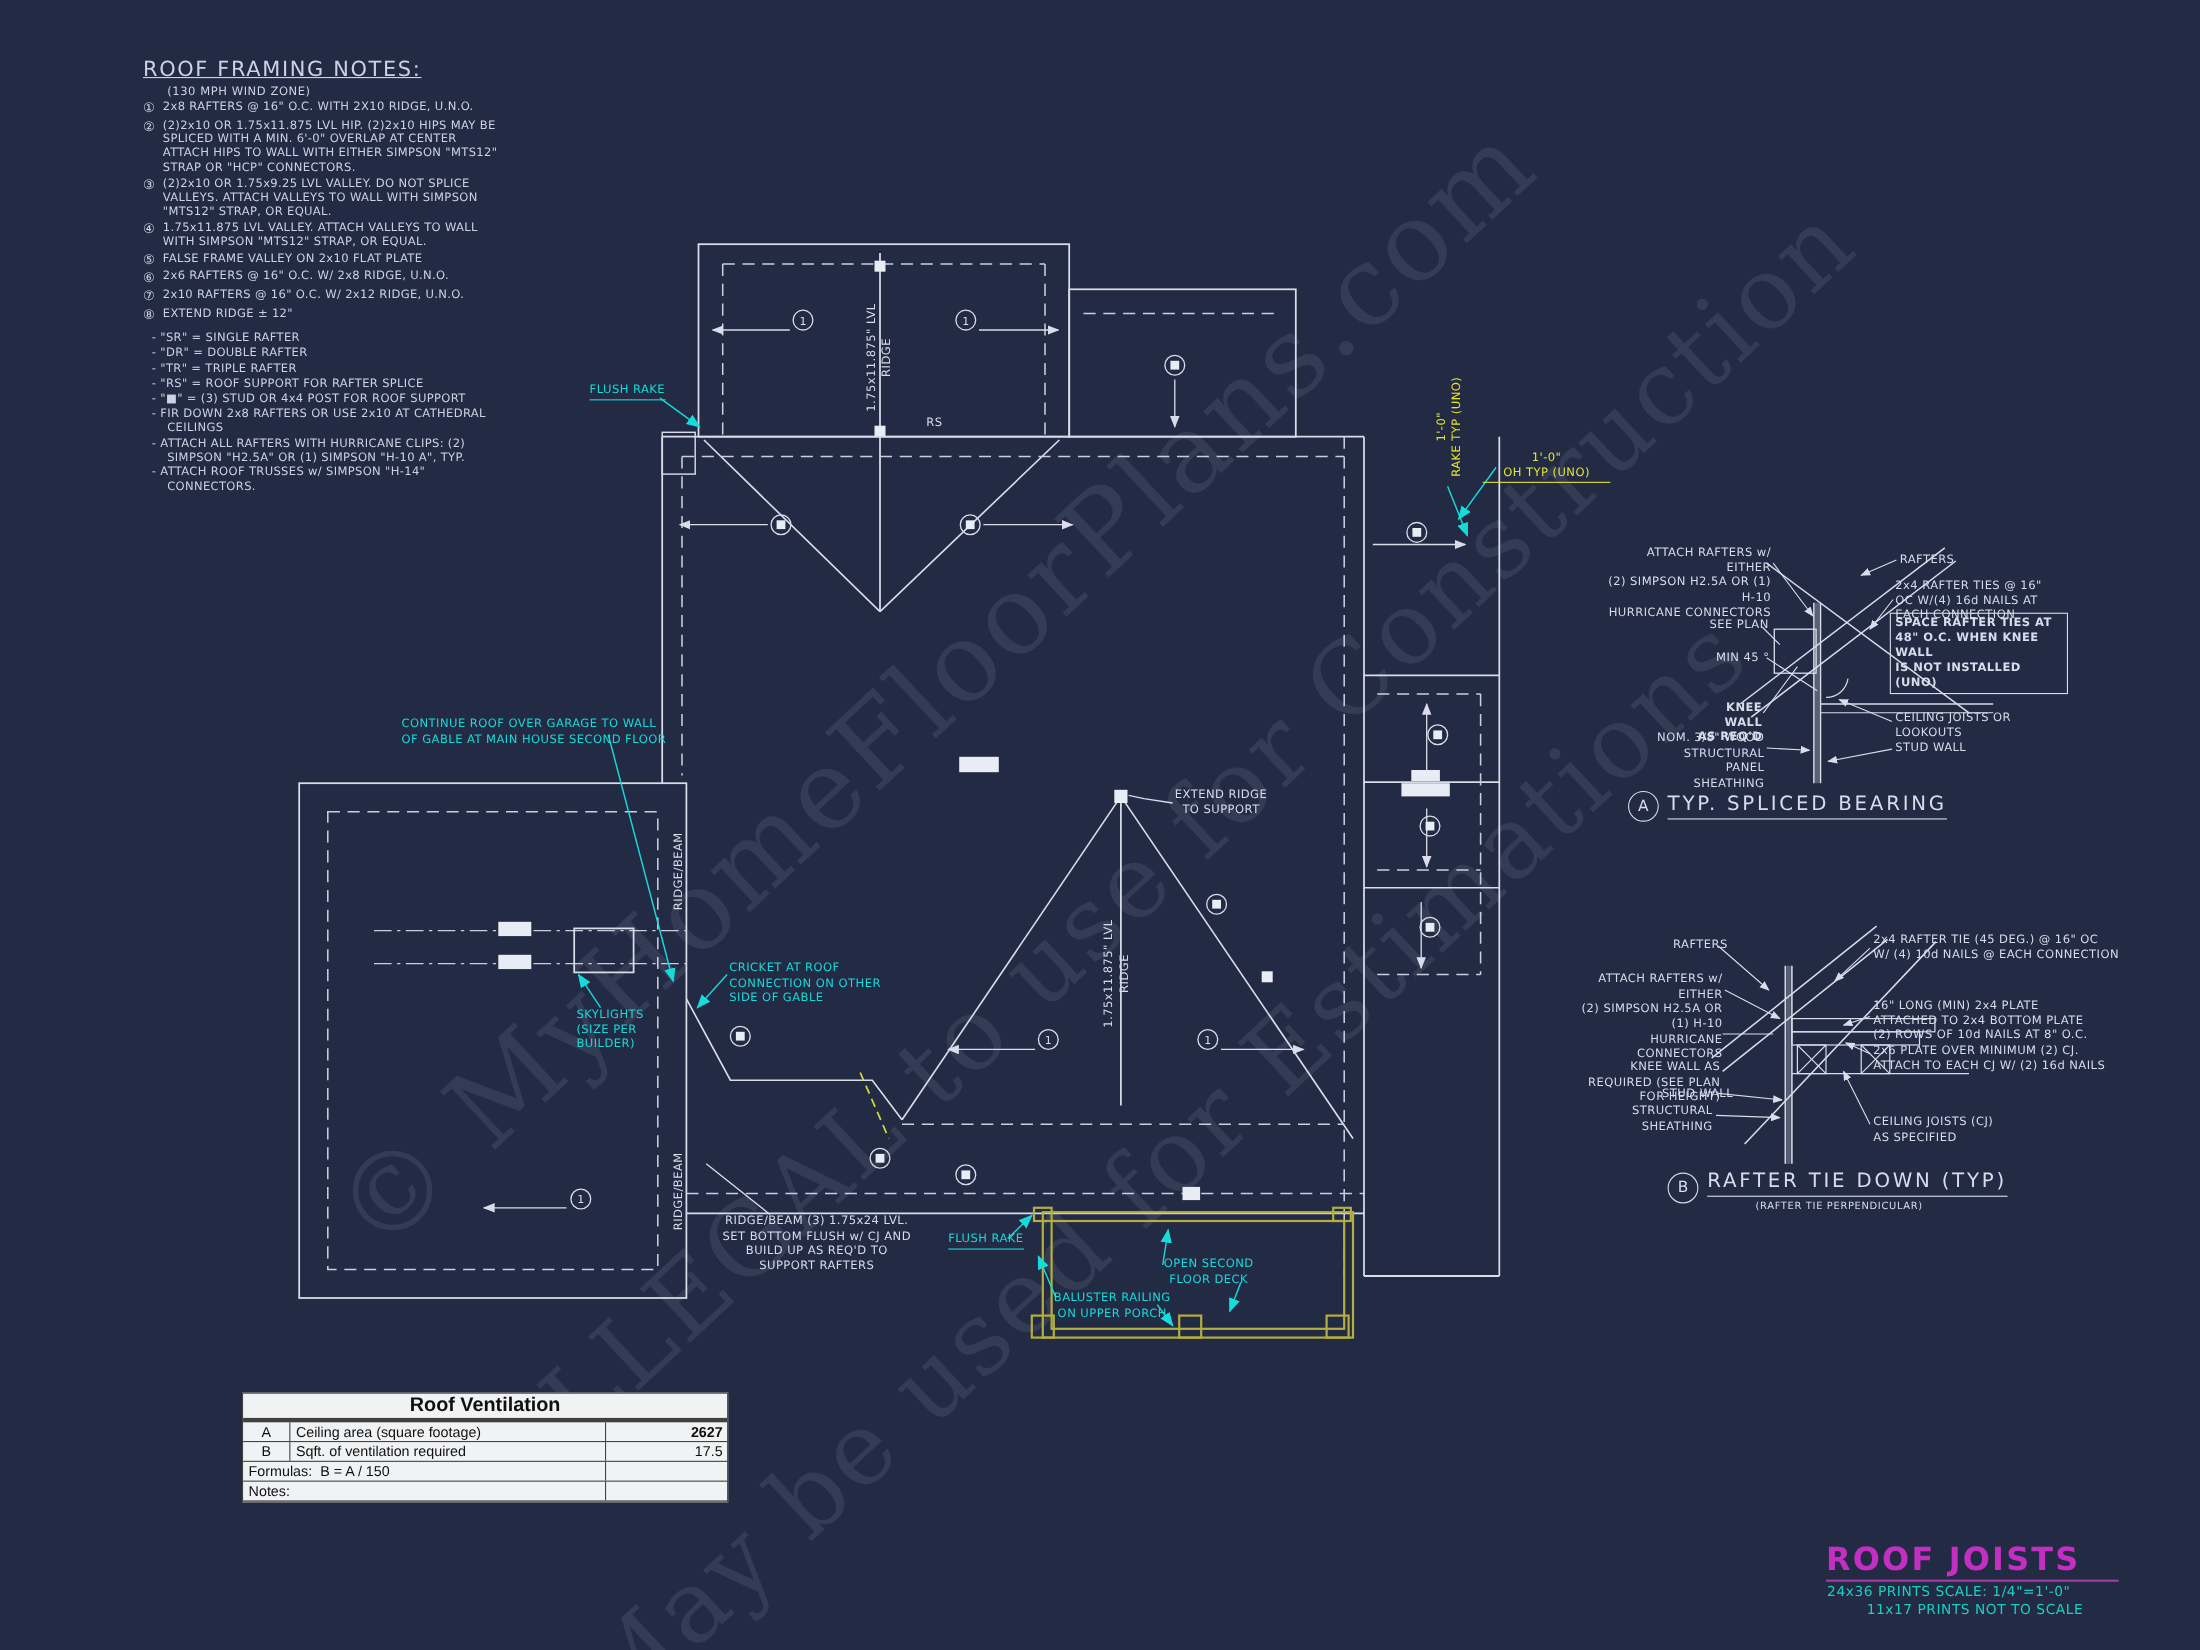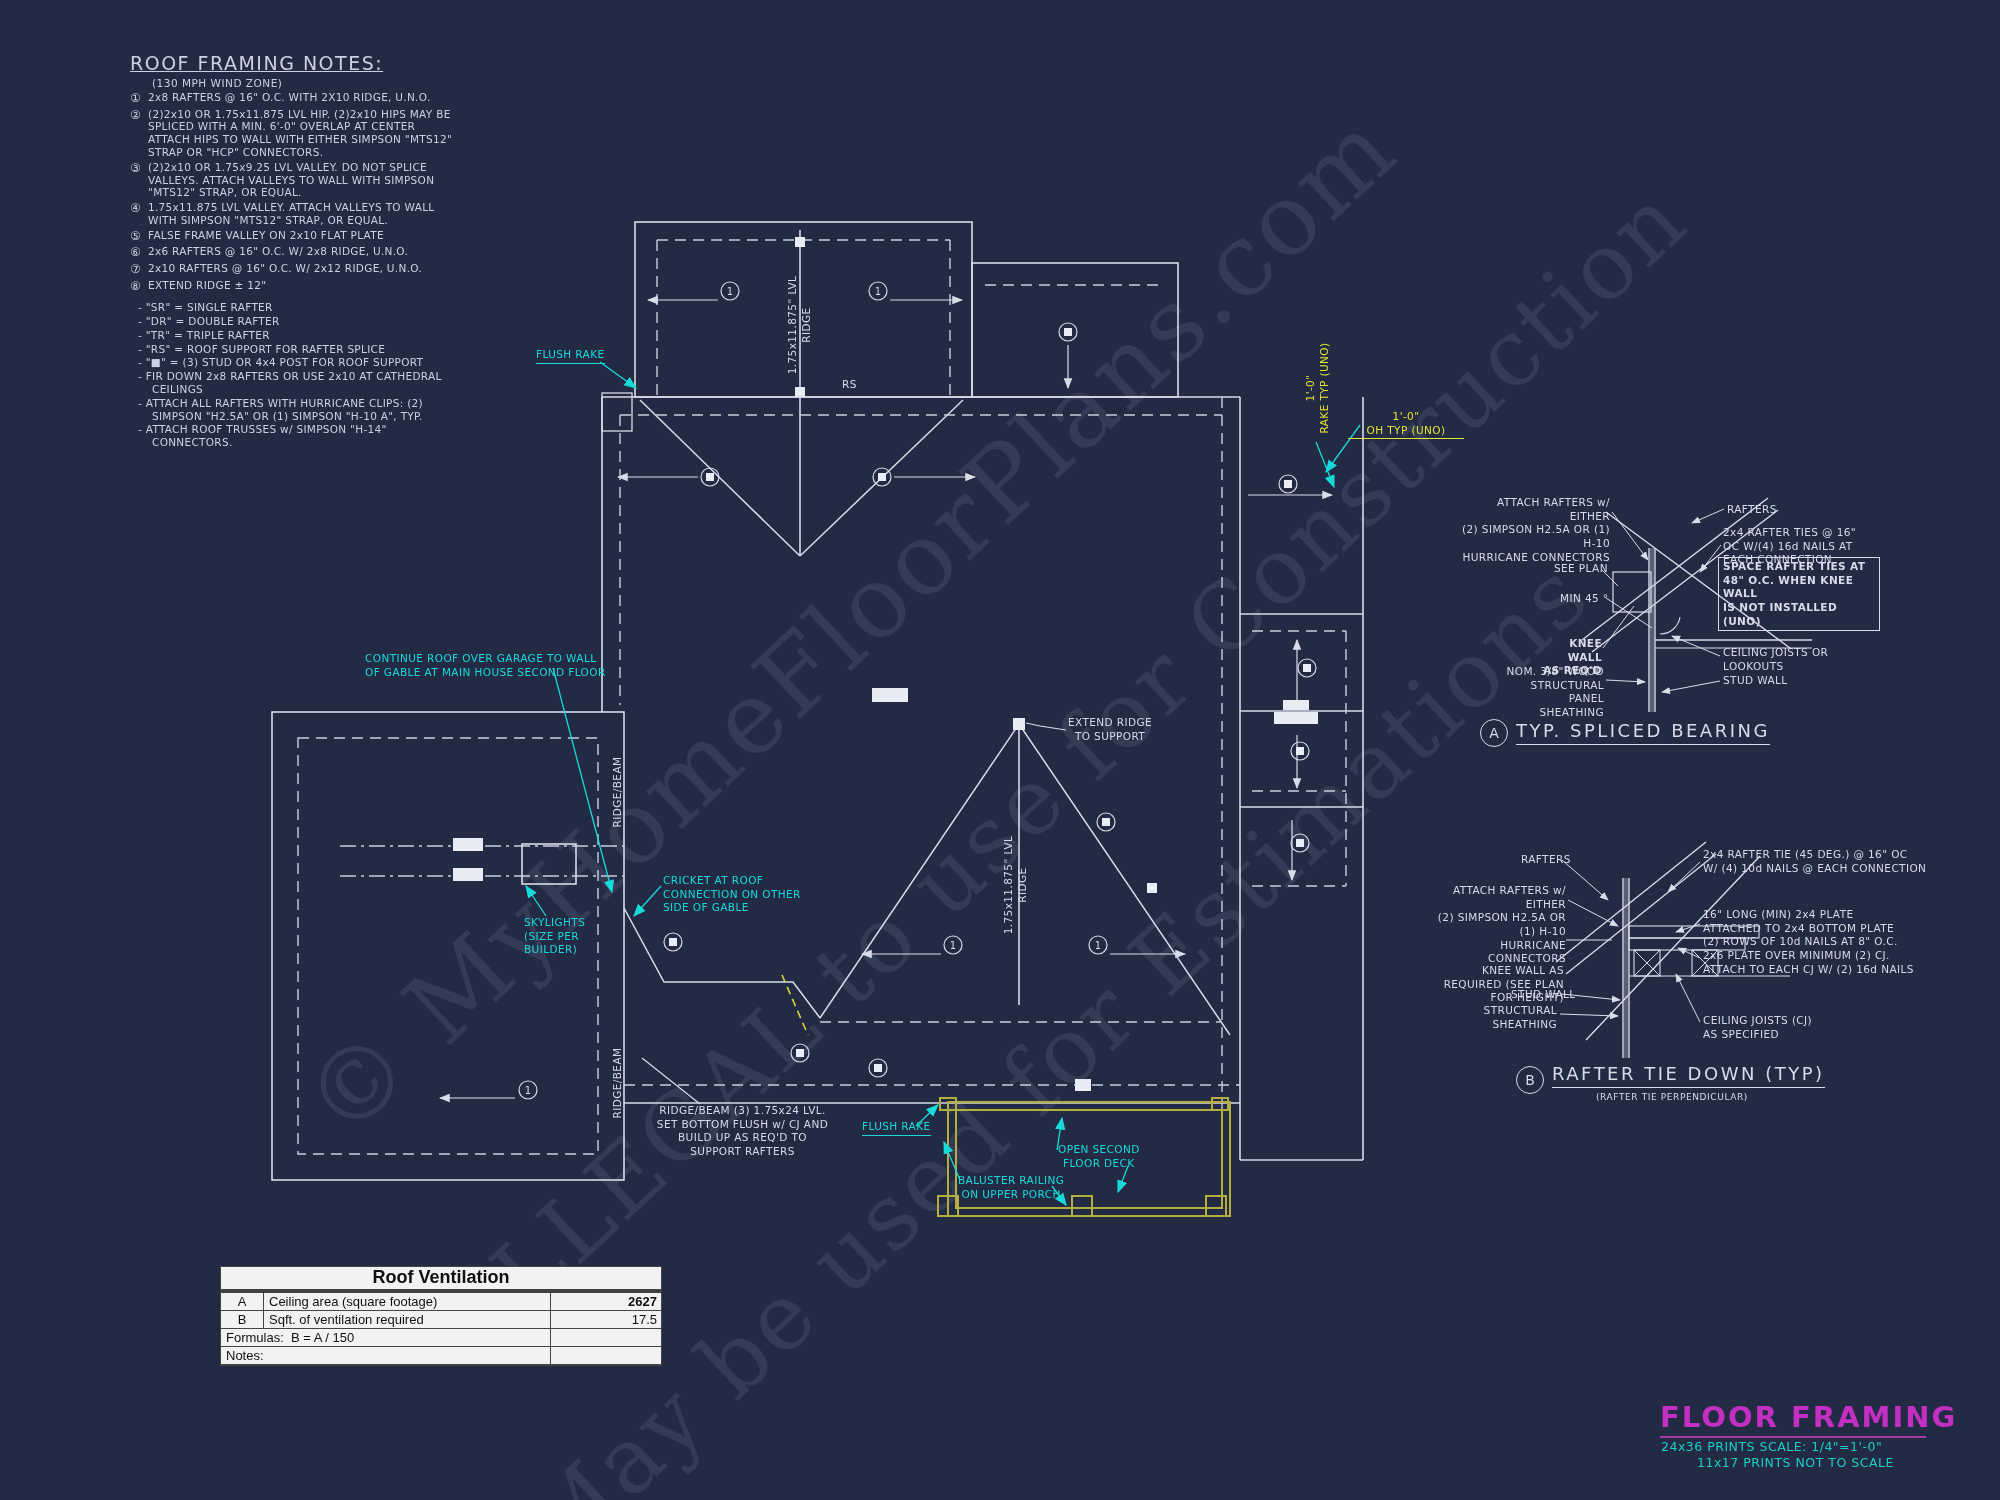--- a/index.html
+++ b/index.html
@@ -422,17 +422,17 @@
     <div class="vrow">
       <span class="vc2"><span>Formulas:</span>&nbsp;&nbsp;<span>B = A / 150</span></span>
       <span class="vc3"></span>
     </div>
     <div class="vrow">
       <span class="vc2">Notes:</span>
       <span class="vc3"></span>
     </div>
   </div>
 
-  <div class="mtitle">FLOOR FRAMING</div>
+  <div class="mtitle">ROOF JOISTS</div>
   <div class="scale" style="top:1439px;">24x36 PRINTS SCALE: 1/4"=1'-0"</div>
   <div class="scale" style="top:1455px;margin-left:36px;">11x17 PRINTS NOT TO SCALE</div>
 
 </div>
 
 </body></html>

